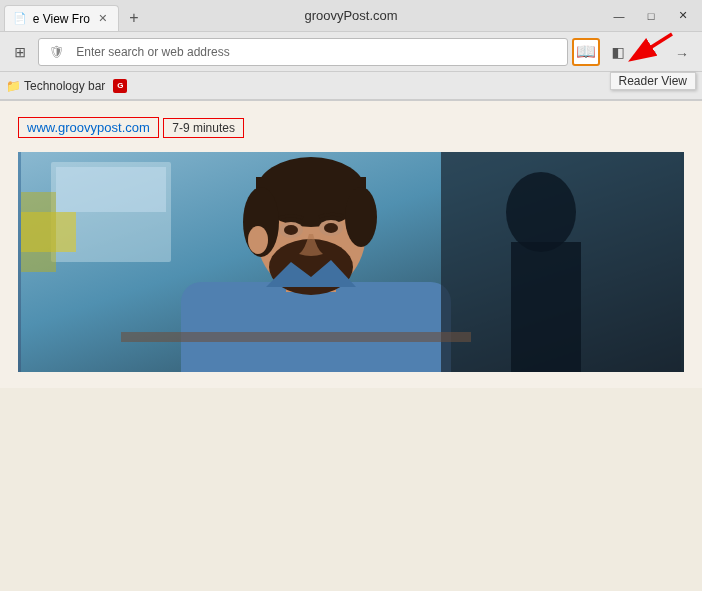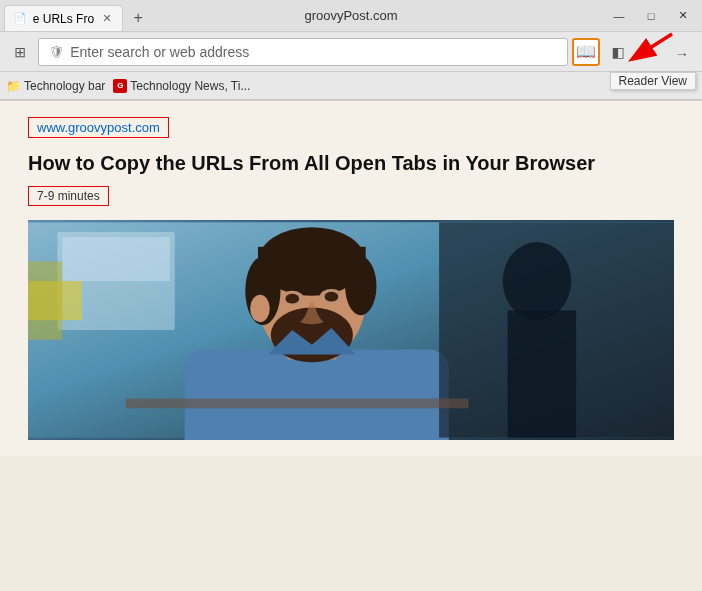--- a/index.html
+++ b/index.html
@@ -126,21 +126,22 @@
       display: flex;
       align-items: center;
       gap: 6px;
     }
     .address-icon {
       color: #888;
       font-size: 12px;
     }
     .address-text {
       color: #666;
-      font-size: 14px;
+      font-size: 12px;
+      margin-left: 6px;
     }
     .toolbar-actions {
       display: flex;
       align-items: center;
       gap: 4px;
       position: relative;
     }
     .reader-view-btn {
       width: 28px;
       height: 28px;
@@ -214,21 +215,21 @@
       align-items: center;
       justify-content: center;
       color: white;
       font-size: 8px;
       font-weight: bold;
     }
 
     
     .page-content {
       background: #f5f0e8;
-      padding: 16px 28px;
+      padding: 16px 18px;
       flex: 1;
       overflow: hidden;
     }
 
     
     .site-url-badge {
       display: inline-block;
       border: 1.5px solid #e00;
       color: #0066cc;
       font-size: 13px;
@@ -283,21 +284,21 @@
   </style>
 </head>
 <body>
 
 <div class="browser-chrome">
 
   <div class="title-bar">
     <div class="tab-bar">
       <div class="tab">
         <span style="font-size:11px;">📄</span>
-        <span class="tab-title">e URLs Fro</span>
+        <span class="tab-title">e View Fro</span>
         <span class="tab-close">✕</span>
       </div>
       <div class="new-tab-btn">+</div>
     </div>
     <span class="title-center">groovyPost.com</span>
     <div class="window-controls">
       <div class="win-btn">—</div>
       <div class="win-btn">□</div>
       <div class="win-btn">✕</div>
     </div>
@@ -337,29 +338,27 @@
     </svg>
   </div>
 
   <div class="bookmarks-bar">
     <div class="bookmark-item">
       <span class="bookmark-folder-icon">📁</span>
       <span>Technology bar</span>
     </div>
     <div class="bookmark-item">
       <div class="bookmark-favicon">G</div>
-      <span>Technology News, Ti...</span>
     </div>
   </div>
 
 </div>
 
 <div class="page-content">
   <div class="site-url-badge">www.groovypost.com</div>
-  <div class="article-title">How to Copy the URLs From All Open Tabs in Your Browser</div>
   <div class="reading-time-badge">7-9 minutes</div>
 
   
   <div class="article-image">
     <svg width="100%" height="100%" viewBox="0 0 660 220" xmlns="http://www.w3.org/2000/svg">
 
       <rect width="660" height="220" fill="#4a7a9b"></rect>
 
       <rect x="0" y="0" width="660" height="220" fill="url(#bgGrad)"></rect>
       <defs>

